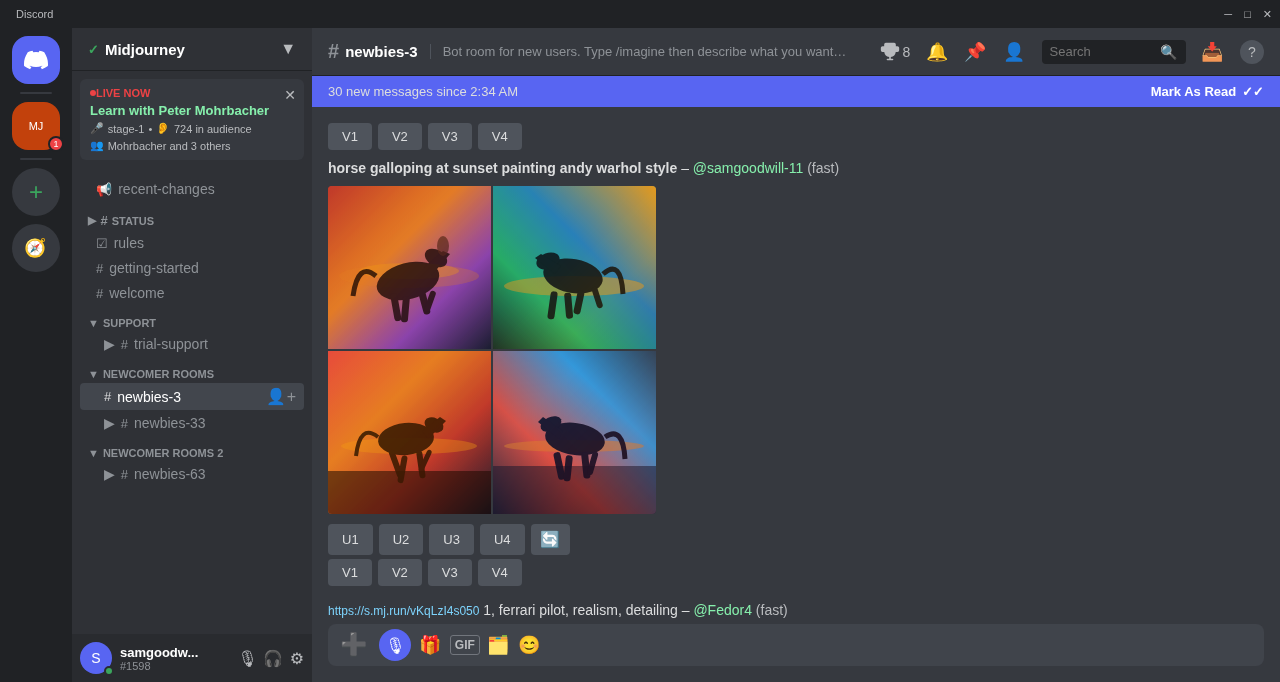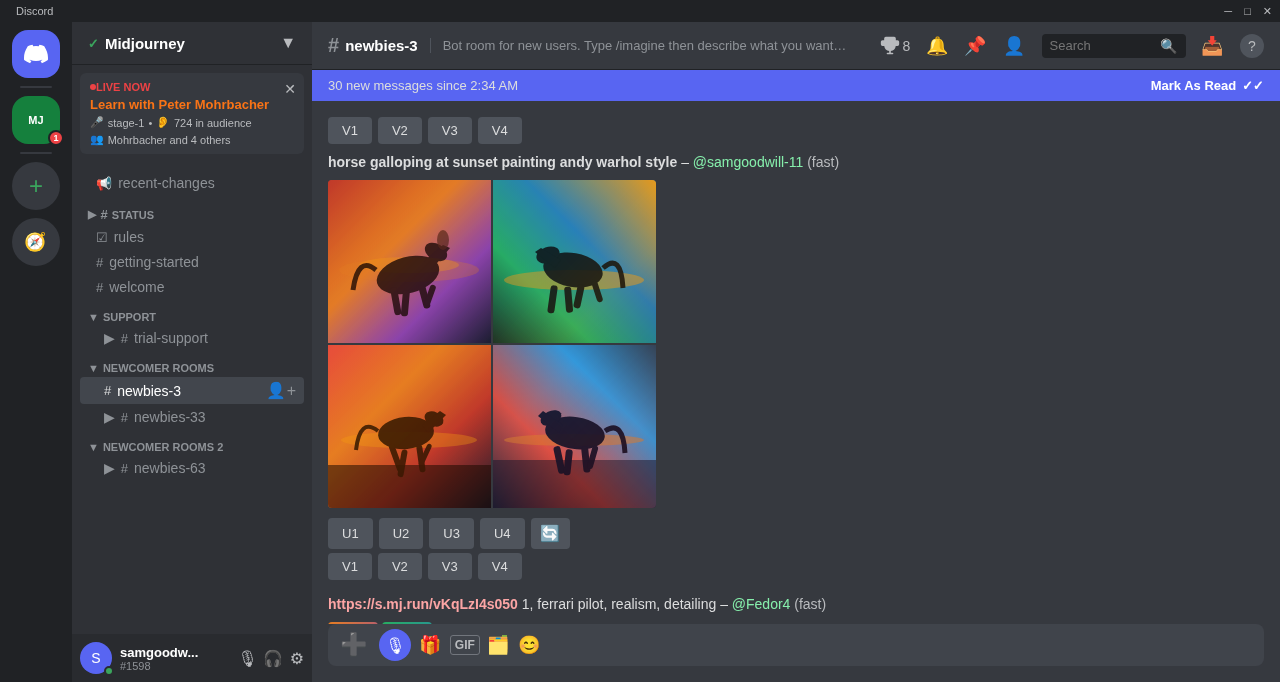--- a/index.html
+++ b/index.html
@@ -1,21 +1,21 @@
 <!DOCTYPE html>
 <html><head>
   <meta charset="utf-8">
   <style>
     * { box-sizing: border-box; margin: 0; padding: 0; }
     body { font-family: 'Segoe UI', sans-serif; background: #36393f; color: #dcddde; width: 1280px; height: 682px; overflow: hidden; display: flex; flex-direction: column; }
 
     
     .title-bar {
       background: #202225;
-      height: 22px;
+      height: 28px;
       display: flex;
       align-items: center;
       justify-content: flex-end;
       padding: 0 8px;
       gap: 12px;
       flex-shrink: 0;
     }
     .title-bar-btn { color: #b9bbbe; font-size: 11px; cursor: pointer; }
 
     
@@ -143,21 +143,21 @@
     }
     .live-dot {
       width: 6px;
       height: 6px;
       border-radius: 50%;
       background: #ed4245;
     }
     .live-now-title {
       font-size: 13px;
       font-weight: 600;
-      color: #f97316;
+      color: #86efac;
       margin-bottom: 4px;
     }
     .live-now-meta {
       font-size: 11px;
       color: #b9bbbe;
       display: flex;
       align-items: center;
       gap: 4px;
     }
     .listen-btn {
@@ -366,21 +366,21 @@
       font-weight: 500;
       cursor: pointer;
     }
     .action-btn.refresh {
       background: #4f545c;
       padding: 6px 10px;
     }
     .refresh-icon { font-size: 16px; }
 
     
-    .message-link { color: #fca5a5; font-size: 14px; text-decoration: none; font-weight: bold; }
+    .message-link { color: #7dd3fc; font-size: 12px; text-decoration: none; }
 
     
     .message-input-area {
       background: #36393f;
       padding: 0 16px 16px 16px;
       flex-shrink: 0;
     }
     .message-input-box {
       background: #40444b;
       border-radius: 8px;
@@ -451,21 +451,21 @@
 
 <div class="app-layout">
 
   <div class="server-sidebar">
     <div class="server-icon active" style="background:#5865f2;">
       <svg width="24" height="24" viewBox="0 0 24 24" fill="white">
           <path d="M20.317 4.37a19.791 19.791 0 0 0-4.885-1.515.074.074 0 0 0-.079.037c-.21.375-.444.864-.608 1.25a18.27 18.27 0 0 0-5.487 0 12.64 12.64 0 0 0-.617-1.25.077.077 0 0 0-.079-.037A19.736 19.736 0 0 0 3.677 4.37a.07.07 0 0 0-.032.027C.533 9.046-.32 13.58.099 18.057a.082.082 0 0 0 .031.057 19.9 19.9 0 0 0 5.993 3.03.078.078 0 0 0 .084-.028c.462-.63.874-1.295 1.226-1.994a.076.076 0 0 0-.041-.106 13.107 13.107 0 0 1-1.872-.892.077.077 0 0 1-.008-.128 10.2 10.2 0 0 0 .372-.292.074.074 0 0 1 .077-.01c3.928 1.793 8.18 1.793 12.062 0a.074.074 0 0 1 .078.01c.12.098.246.198.373.292a.077.077 0 0 1-.006.127 12.299 12.299 0 0 1-1.873.892.077.077 0 0 0-.041.107c.36.698.772 1.362 1.225 1.993a.076.076 0 0 0 .084.028 19.839 19.839 0 0 0 6.002-3.03.077.077 0 0 0 .032-.054c.5-5.177-.838-9.674-3.549-13.66a.061.061 0 0 0-.031-.03z"></path>
         </svg>
     </div>
     <div class="server-separator"></div>
-    <div class="server-icon" style="background:#15803d; border-radius:16px; font-size:11px; font-weight:700; color:white; position:relative;">
+    <div class="server-icon" style="background:#c2410c; border-radius:16px; font-size:11px; font-weight:400; color:white; position:relative;">
       MJ
       <div class="notif-badge">1</div>
     </div>
     <div class="server-separator"></div>
     <div class="server-icon-add">
       <span>+</span>
     </div>
     <div class="server-icon-explore">
       <span>🧭</span>
     </div>
@@ -489,21 +489,21 @@
       <div class="live-now-title">Learn with Peter Mohrbacher</div>
       <div class="live-now-meta">
         <span>🎤</span>
         <span>stage-1</span>
         <span>•</span>
         <span>👂</span>
         <span>724 in audience</span>
       </div>
       <div class="live-now-meta" style="margin-top:4px;">
         <span>👥</span>
-        <span>Mohrbacher and 4 others</span>
+        <span>Mohrbacher and 3 others</span>
       </div>
     </div>
 
     <div class="channel-list">
 
       <div class="channel-item">
         <span class="channel-icon">📢</span>
         <span>recent-changes</span>
       </div>
       <div class="channel-category">

